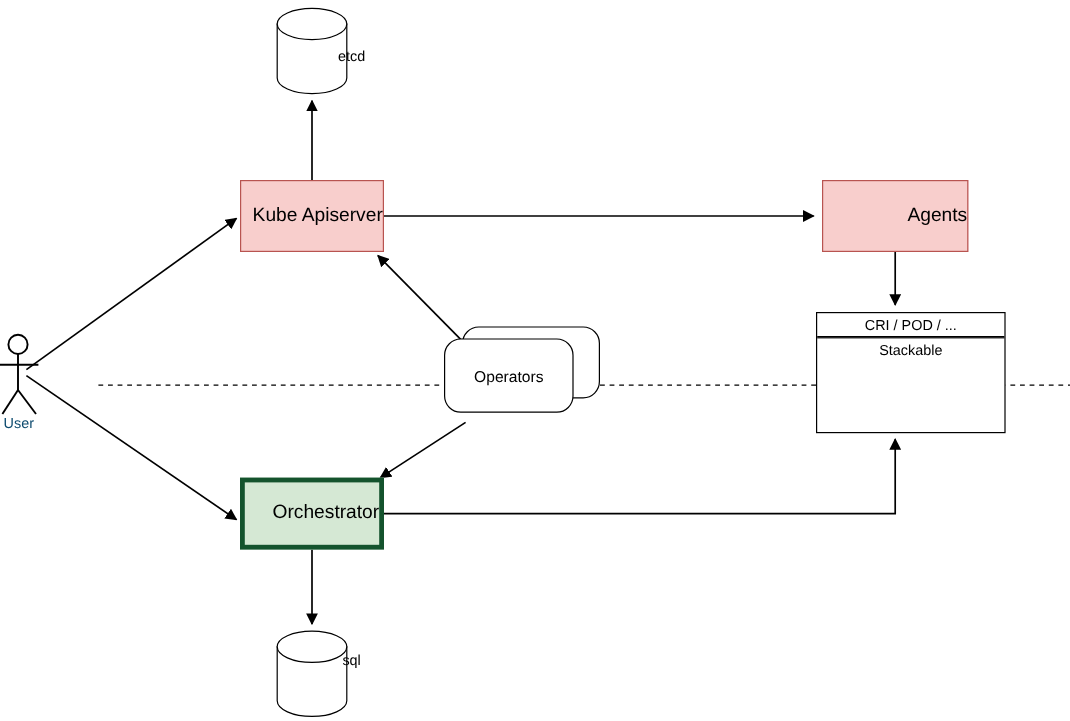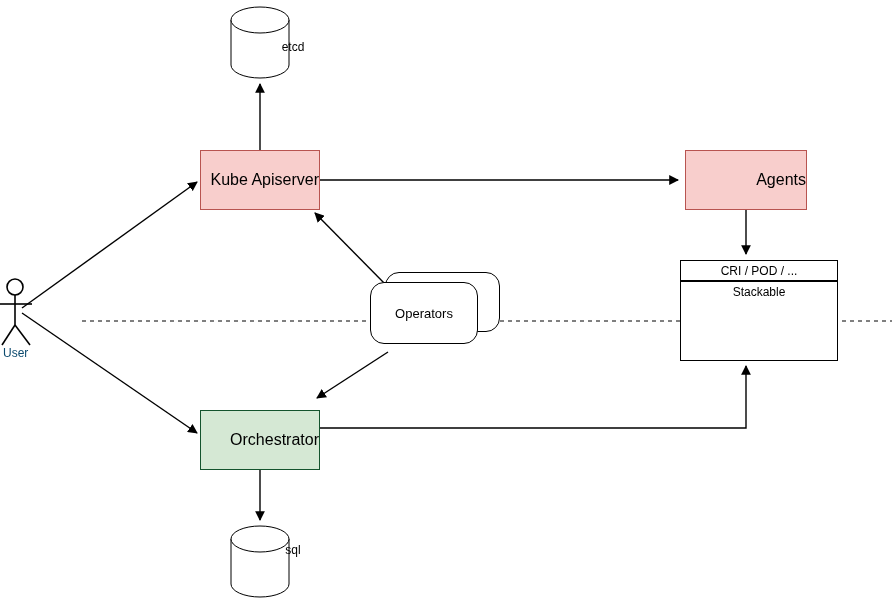--- a/index.html
+++ b/index.html
@@ -39,22 +39,21 @@
     color: #000000;
     text-align: center;
     line-height: 1.2;
   }
   .apiserver, .kubelet {
     background: #f8cecc;
     border: 1px solid #b85450;
   }
   .orchestrator {
     background: #d5e8d4;
-    border: 1px solid #14532d;
-    margin-top: 12px;
+    border: 4px solid #14532d;
   }
   .agents-stack {
     position: absolute;
     border: 1px solid #000000;
     background: #ffffff;
     box-sizing: border-box;
     display: flex;
     flex-direction: column;
   }
   .agents-row {

